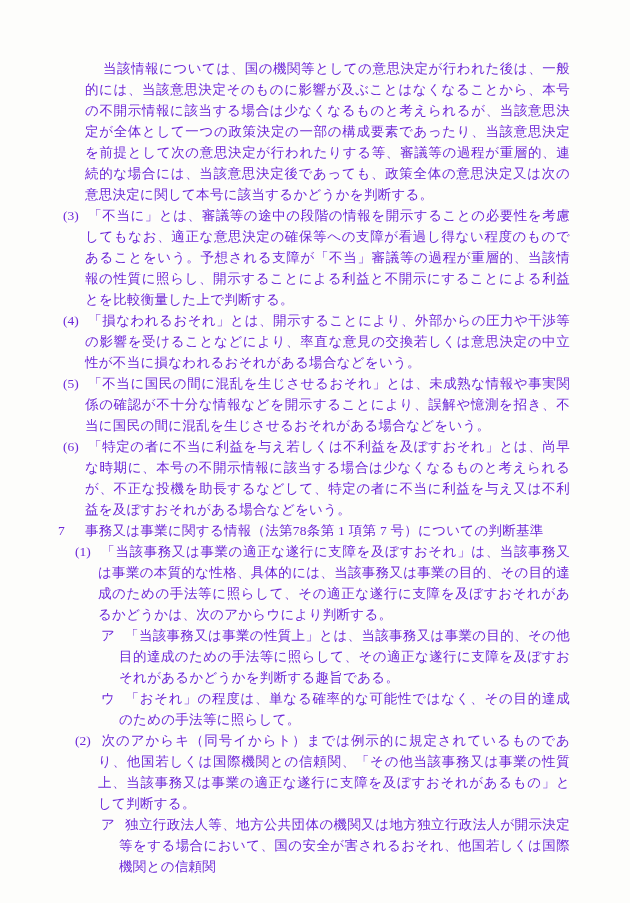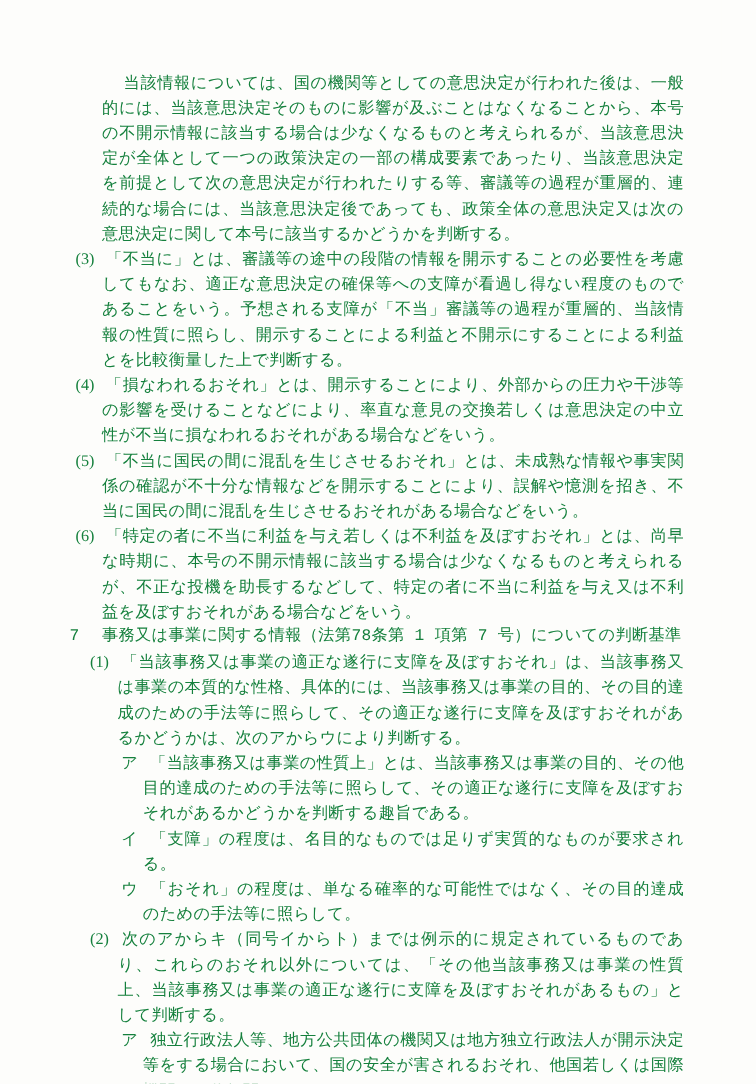--- a/index.html
+++ b/index.html
@@ -7,21 +7,21 @@
       padding: 0;
       background: #fdfdfb;
     }
     .page {
       position: relative;
       width: 601px;
       height: 903px;
       background: #fdfdfb;
       overflow: hidden;
       font-family: "Liberation Serif", "DejaVu Serif", serif;
-      color: #15803d;
+      color: #6d28d9;
       -webkit-font-smoothing: antialiased;
     }
     .content {
       position: absolute;
       left: 58px;
       top: 58px;
       width: 512px;
       font-size: 13.5px;
       line-height: 21px;
       letter-spacing: 0.02em;
@@ -35,21 +35,21 @@
       text-indent: 0;
       letter-spacing: 0;
       white-space: nowrap;
     }
     
     .p-cont   { padding-left: 27px; text-indent: 18px; }
     
     .p-lv1    { padding-left: 27px; text-indent: -22px; }
     .p-lv1 .marker { width: 25px; }
     
-    .p-sec    { padding-left: 27px; text-indent: -27px; font-family: Liberation Mono, monospace; }
+    .p-sec    { padding-left: 27px; text-indent: -27px; }
     .p-sec .marker { width: 27px; }
     
     .p-lv2    { padding-left: 40px; text-indent: -23px; }
     .p-lv2 .marker { width: 26px; }
     
     .p-lv3    { padding-left: 61px; text-indent: -18px; }
     .p-lv3 .marker { width: 24px; }
   </style>
 </head>
 <body>
@@ -66,22 +66,21 @@
     <p class="para p-lv1"><span class="marker">(5)</span><span>「不当に国民の間に混乱を生じさせるおそれ」とは、未成熟な情報や事実関係の確認が不十分な情報などを開示することにより、誤解や憶測を招き、不当に国民の間に混乱を生じさせるおそれがある場合などをいう。</span></p>
 
     <p class="para p-lv1"><span class="marker">(6)</span><span>「特定の者に不当に利益を与え若しくは不利益を及ぼすおそれ」とは、尚早な時期に、本号の不開示情報に該当する場合は少なくなるものと考えられるが、不正な投機を助長するなどして、特定の者に不当に利益を与え又は不利益を及ぼすおそれがある場合などをいう。</span></p>
 
     <p class="para p-sec"><span class="marker">7</span><span>事務又は事業に関する情報（法第78条第 1 項第 7 号）についての判断基準</span></p>
 
     <p class="para p-lv2"><span class="marker">(1)</span><span>「当該事務又は事業の適正な遂行に支障を及ぼすおそれ」は、当該事務又は事業の本質的な性格、具体的には、当該事務又は事業の目的、その目的達成のための手法等に照らして、その適正な遂行に支障を及ぼすおそれがあるかどうかは、次のアからウにより判断する。</span></p>
 
     <p class="para p-lv3"><span class="marker">ア</span><span>「当該事務又は事業の性質上」とは、当該事務又は事業の目的、その他目的達成のための手法等に照らして、その適正な遂行に支障を及ぼすおそれがあるかどうかを判断する趣旨である。</span></p>
 
-    <p class="para p-lv3"><span class="marker">イ</span><span>「支障」の程度は、名目的なものでは足りず実質的なものが要求される。</span></p>
 
     <p class="para p-lv3"><span class="marker">ウ</span><span>「おそれ」の程度は、単なる確率的な可能性ではなく、その目的達成のための手法等に照らして。</span></p>
 
-    <p class="para p-lv2"><span class="marker">(2)</span><span>次のアからキ（同号イからト）までは例示的に規定されているものであり、これらのおそれ以外については、「その他当該事務又は事業の性質上、当該事務又は事業の適正な遂行に支障を及ぼすおそれがあるもの」として判断する。</span></p>
+    <p class="para p-lv2"><span class="marker">(2)</span><span>次のアからキ（同号イからト）までは例示的に規定されているものであり、他国若しくは国際機関との信頼関、「その他当該事務又は事業の性質上、当該事務又は事業の適正な遂行に支障を及ぼすおそれがあるもの」として判断する。</span></p>
 
     <p class="para p-lv3"><span class="marker">ア</span><span>独立行政法人等、地方公共団体の機関又は地方独立行政法人が開示決定等をする場合において、国の安全が害されるおそれ、他国若しくは国際機関との信頼関</span></p>
 
   </div>
 </div>
 
 </body></html>

